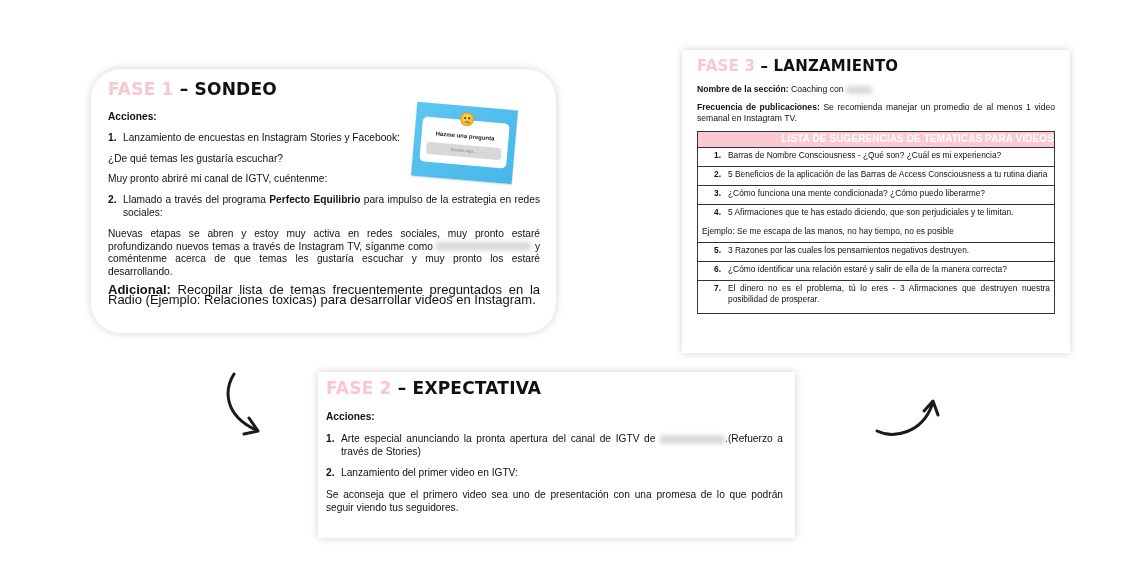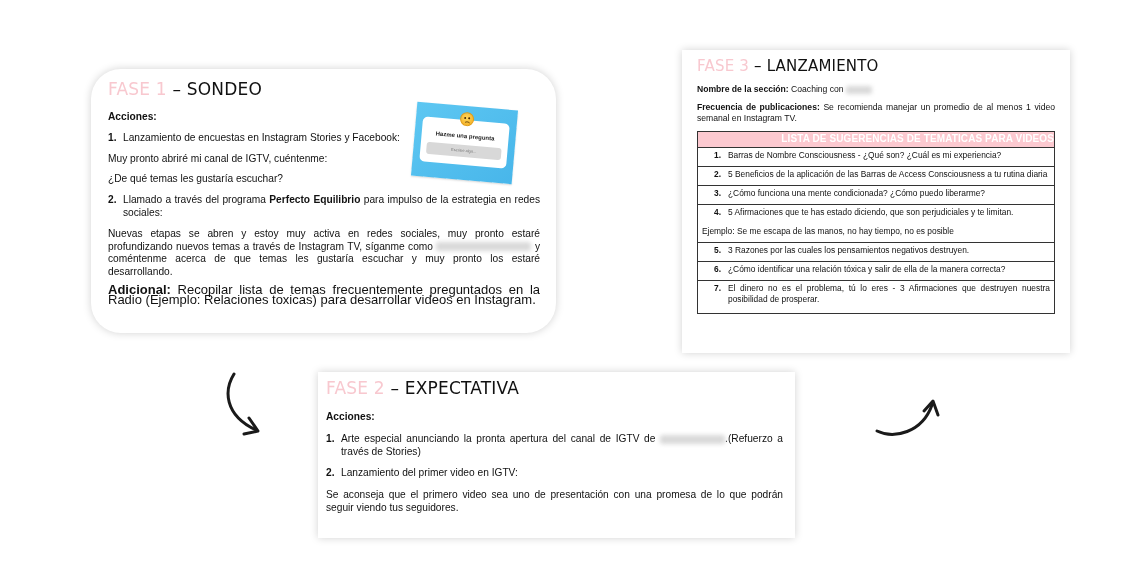--- a/index.html
+++ b/index.html
@@ -6,21 +6,21 @@
     html, body { width: 1131px; height: 578px; background: #ffffff; overflow: hidden; }
     body { position: relative; font-family: "Liberation Sans", sans-serif; color: #111; }
 
     .card {
       position: absolute;
       background: #fff;
       box-shadow: 0 0 8px rgba(0,0,0,0.18);
     }
     .card-title {
       font-family: "DejaVu Sans", sans-serif;
-      font-weight: normal;
+      font-weight: bold;
       font-size: 17px;
       letter-spacing: 0.2px;
       white-space: nowrap;
     }
     .phase-num { color: #f8c8cf; }
     .phase-sep { color: #111; }
     .phase-name { color: #111; }
 
     .p { font-size: 10.2px; line-height: 12.8px; text-align: justify; }
     .b { font-weight: bold; }
@@ -98,22 +98,22 @@
 
 <div class="card" id="card1">
   <div class="card-title">
     <span class="phase-num">FASE 1</span><span class="phase-sep"> – </span><span class="phase-name">SONDEO</span>
   </div>
   <div class="p b" style="margin-bottom:8px">Acciones:</div>
   <div class="p li" style="margin-bottom:8px;width:300px">
     <span class="n">1.</span>
     <span class="t">Lanzamiento de encuestas en Instagram Stories y Facebook:</span>
   </div>
+  <div class="p" style="margin-bottom:8px">¿De qué temas les gustaría escuchar?</div>
   <div class="p" style="margin-bottom:8px">Muy pronto abriré mi canal de IGTV, cuéntenme:</div>
-  <div class="p" style="margin-bottom:8px">¿De qué temas les gustaría escuchar?</div>
   <div class="p li" style="margin-bottom:8px">
     <span class="n">2.</span>
     <span class="t"><span>Llamado a través del programa </span><span class="b">Perfecto Equilibrio</span><span> para impulso de la estrategia en redes sociales:</span></span>
   </div>
   <div class="p" style="margin-bottom:6px">
     <span>Nuevas etapas se abren y estoy muy activa en redes sociales, muy pronto estaré profundizando nuevos temas a través de Instagram TV, síganme como </span><span class="blur" style="width:95px"></span><span> y coméntenme acerca de que temas les gustaría escuchar y muy pronto los estaré desarrollando.</span>
   </div>
   <div class="small">
     <span class="b">Adicional:</span><span> Recopilar lista de temas frecuentemente preguntados en la Radio (Ejemplo: Relaciones toxicas) para desarrollar videos en Instagram.</span>
   </div>
@@ -159,21 +159,21 @@
       </div>
     <div class="topic-row note">
         <span class="t">Ejemplo: Se me escapa de las manos, no hay tiempo, no es posible</span>
       </div>
     <div class="topic-row">
         <span class="n">5.</span>
         <span class="t">3 Razones por las cuales los pensamientos negativos destruyen.</span>
       </div>
     <div class="topic-row">
         <span class="n">6.</span>
-        <span class="t">¿Cómo identificar una relación tóxica y salir de ella de la manera correcta?</span>
+        <span class="t">¿Cómo identificar una relación estaré y salir de ella de la manera correcta?</span>
       </div>
     <div class="topic-row">
         <span class="n">7.</span>
         <span class="t">El dinero no es el problema, tú lo eres - 3 Afirmaciones que destruyen nuestra posibilidad de prosperar.</span>
       </div>
   </div>
 </div>
 
 <div class="card" id="card2">
   <div class="card-title">

